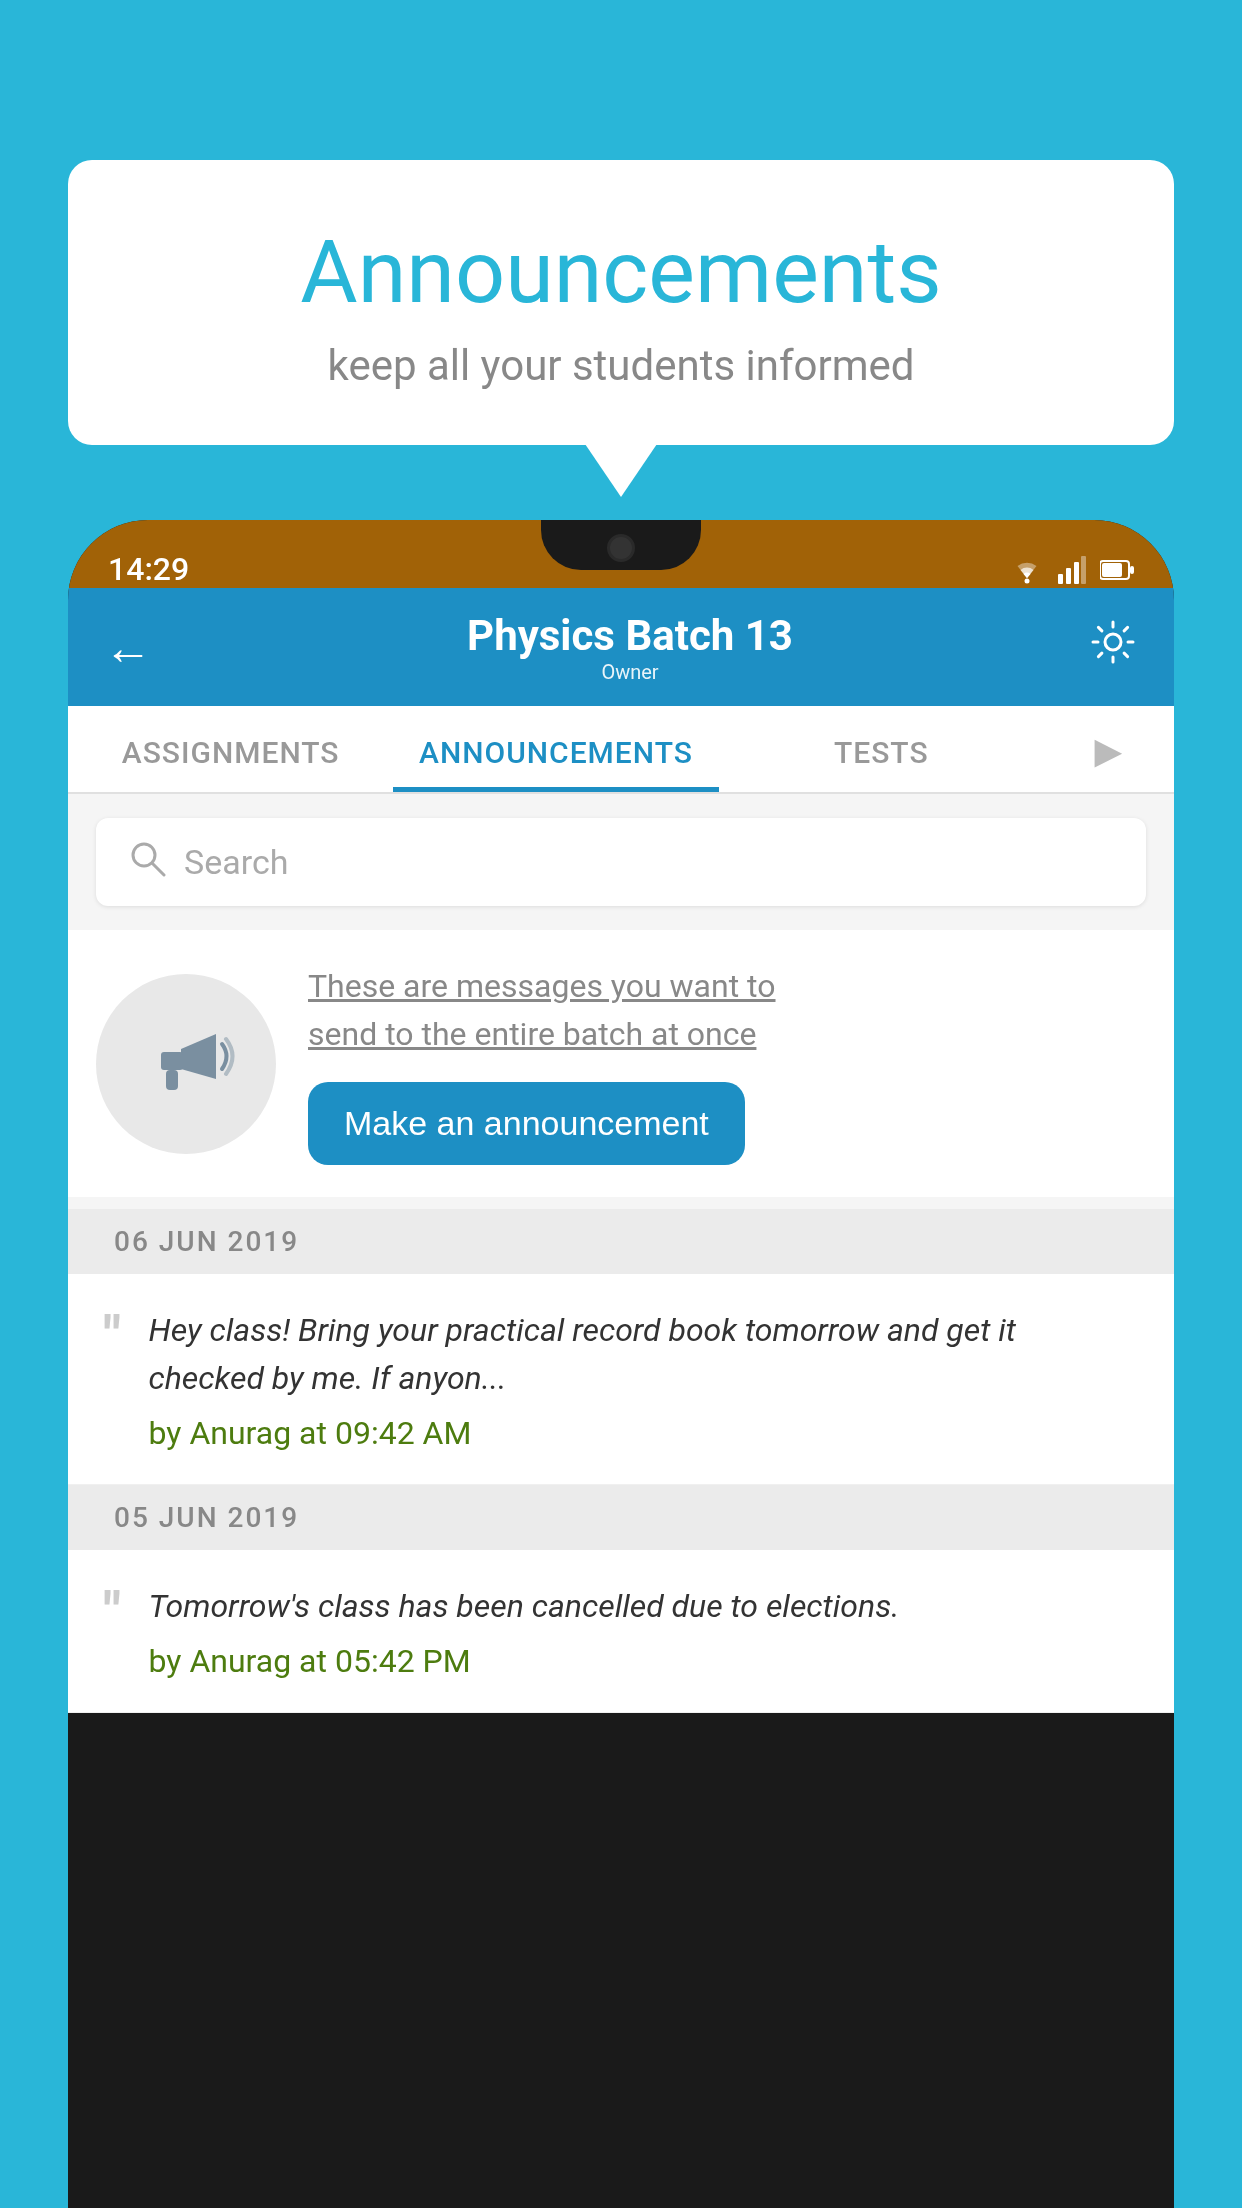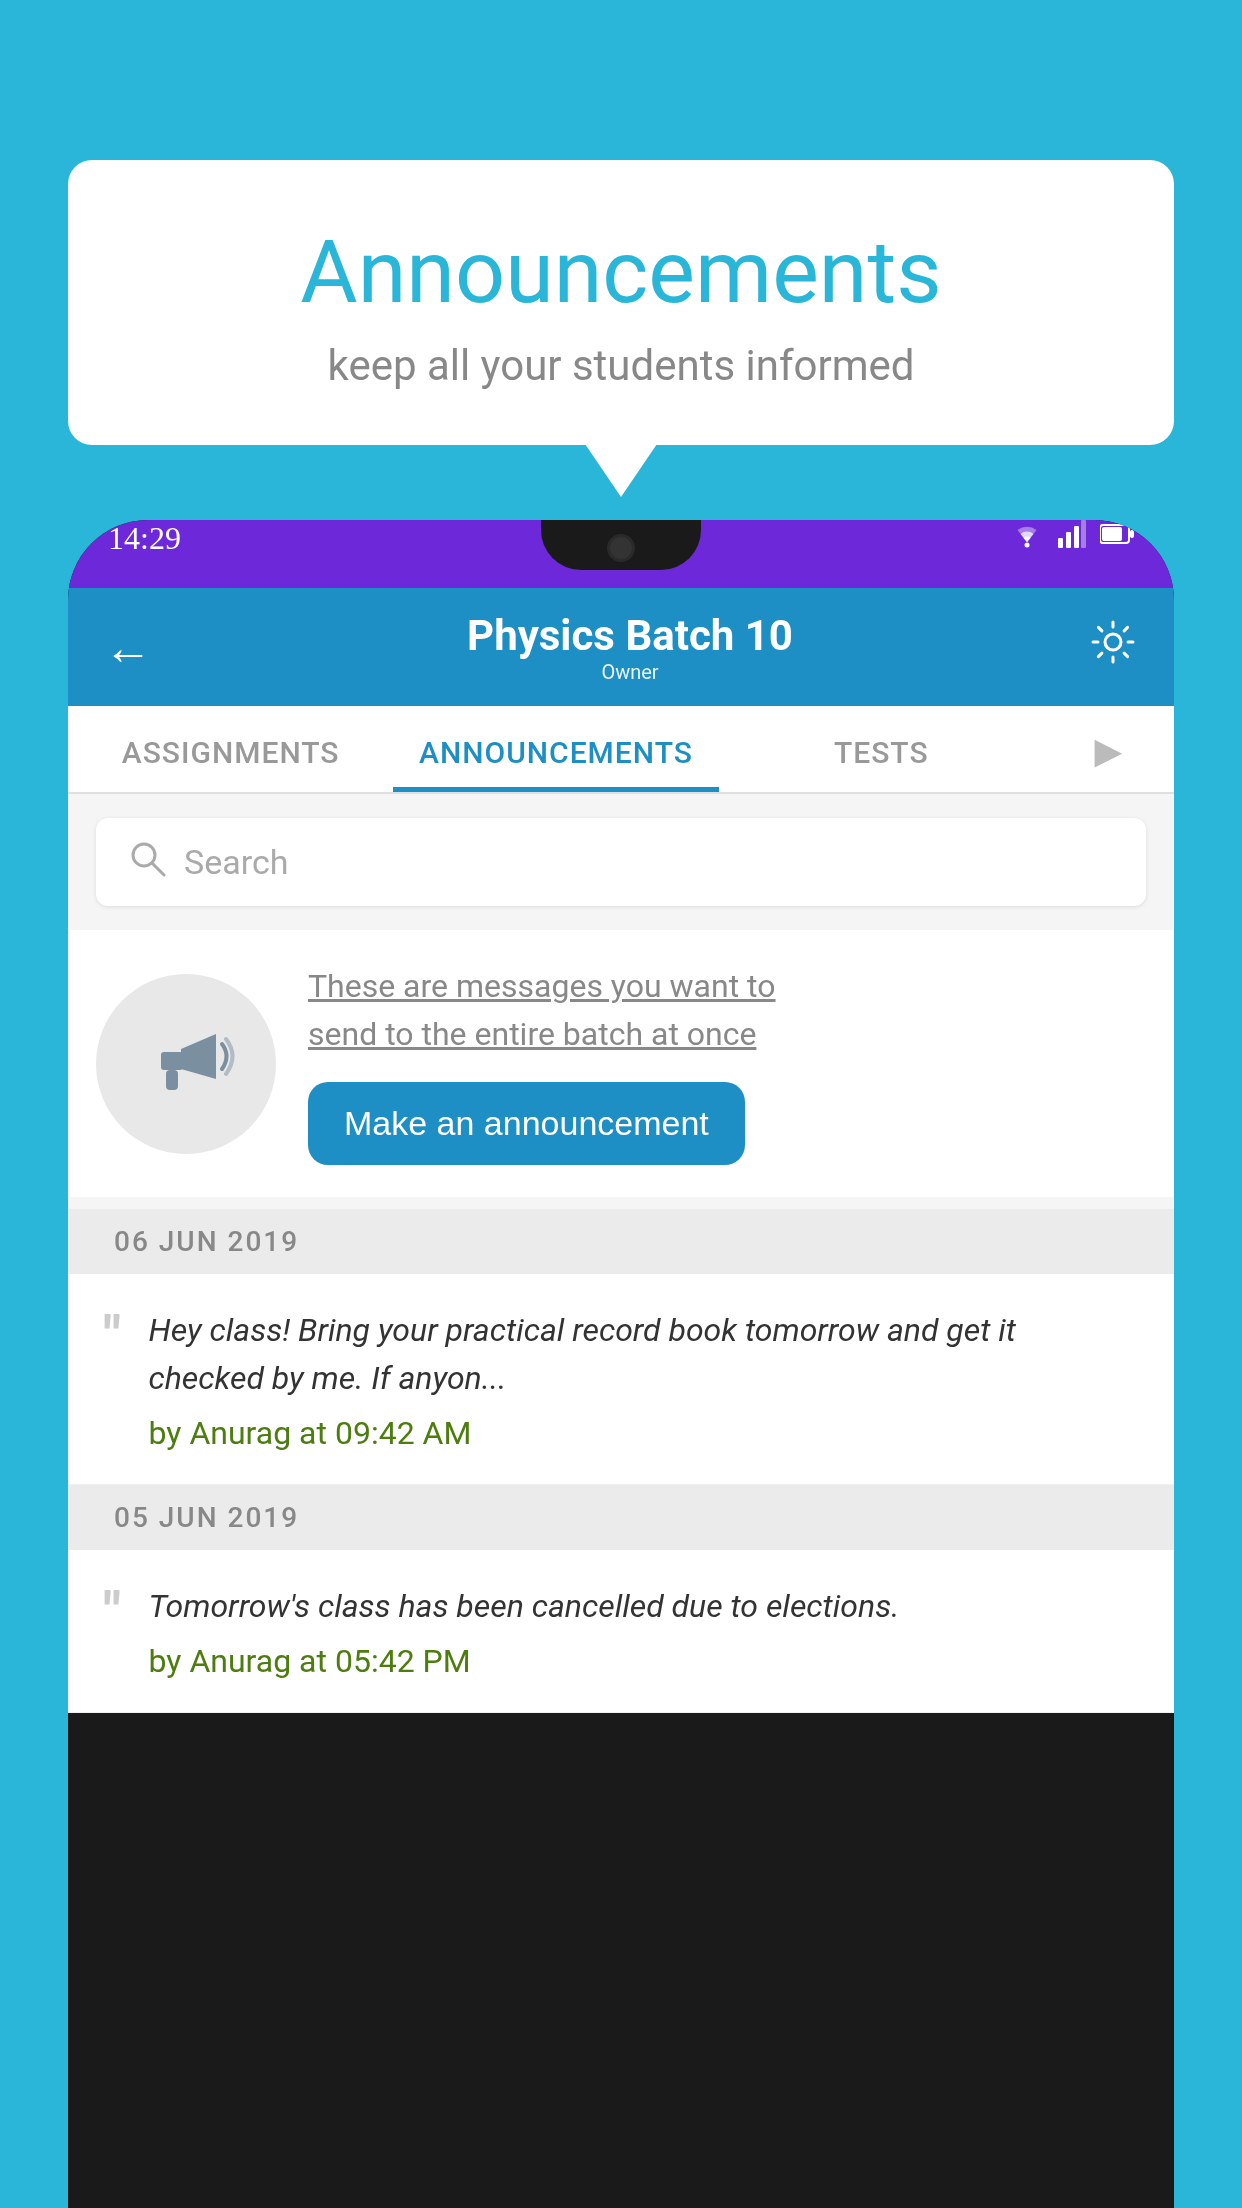--- a/index.html
+++ b/index.html
@@ -81,29 +81,28 @@
       transform: translateX(-50%);
       width: 28px;
       height: 28px;
       background: #333;
       border-radius: 50%;
       border: 3px solid #2a2a2a;
     }
 
     
     .status-bar {
-      background: #6d28d9;
+      background: #a16207;
       height: 68px;
       display: flex;
-      align-items: flex-start;
+      align-items: flex-end;
       justify-content: space-between;
       padding: 0 40px;
       position: relative;
       z-index: 10;
-      font-family: Liberation Serif, serif;
     }
     .status-time {
       color: white;
       font-size: 32px;
       font-weight: 500;
     }
     .status-icons {
       display: flex;
       align-items: center;
       gap: 14px;
@@ -328,21 +327,21 @@
           <rect x="2" y="4" width="20" height="14" rx="2" fill="white"></rect>
           <rect x="30" y="7" width="4" height="8" rx="2" fill="white"></rect>
         </svg>
       </span>
     </div>
   </div>
 
   <div class="app-bar">
     <span class="back-btn">←</span>
     <div class="app-bar-title-area">
-      <div class="app-bar-title">Physics Batch 10</div>
+      <div class="app-bar-title">Physics Batch 13</div>
       <div class="app-bar-subtitle">Owner</div>
     </div>
     <span class="settings-btn">
       <svg width="50" height="50" viewBox="0 0 50 50" fill="none">
         <circle cx="25" cy="25" r="8" stroke="white" stroke-width="3" fill="none"></circle>
         <path d="M25 5v5M25 40v5M5 25h5M40 25h5M10.4 10.4l3.5 3.5M36.1 36.1l3.5 3.5M10.4 39.6l3.5-3.5M36.1 13.9l3.5-3.5" stroke="white" stroke-width="3" stroke-linecap="round"></path>
       </svg>
     </span>
   </div>
 

